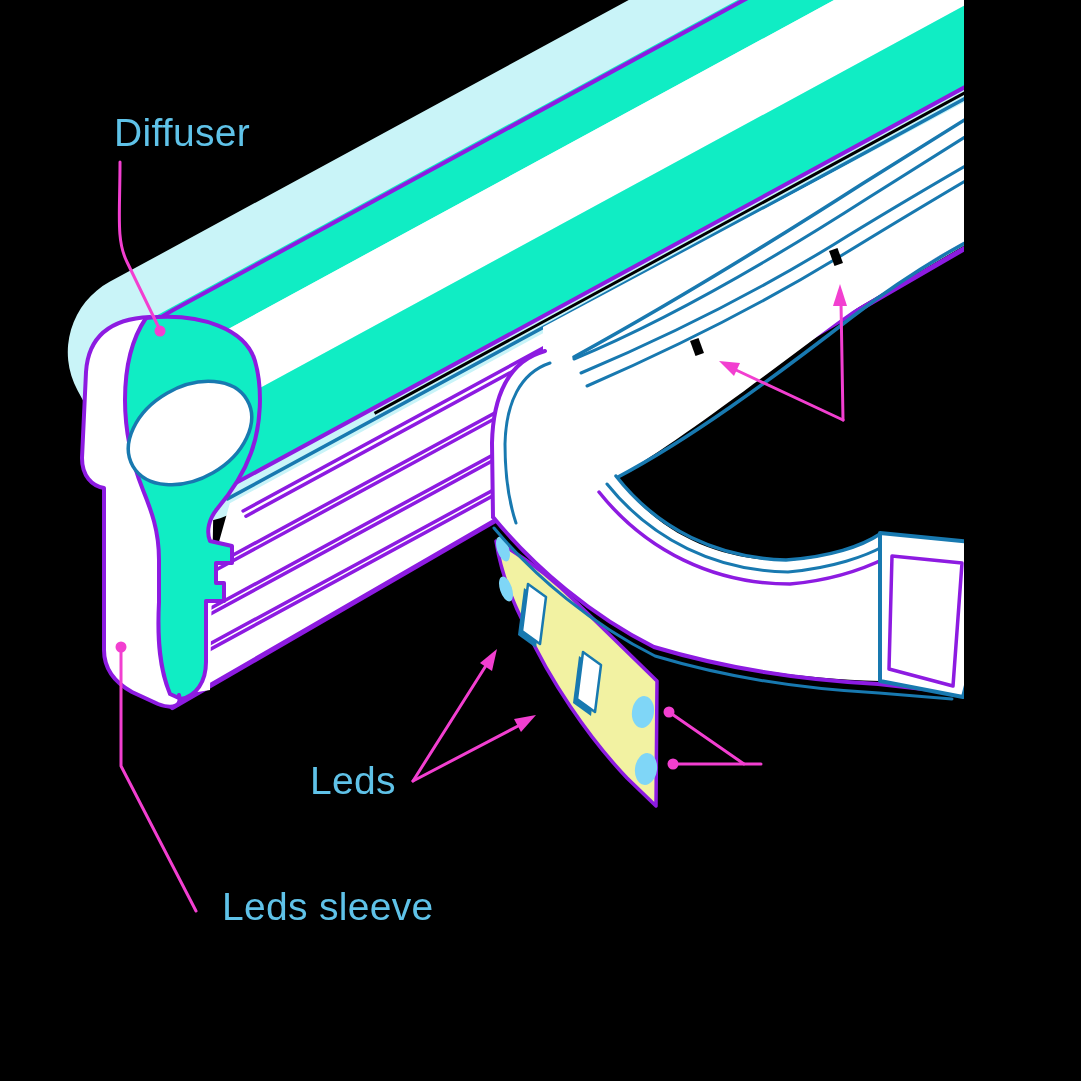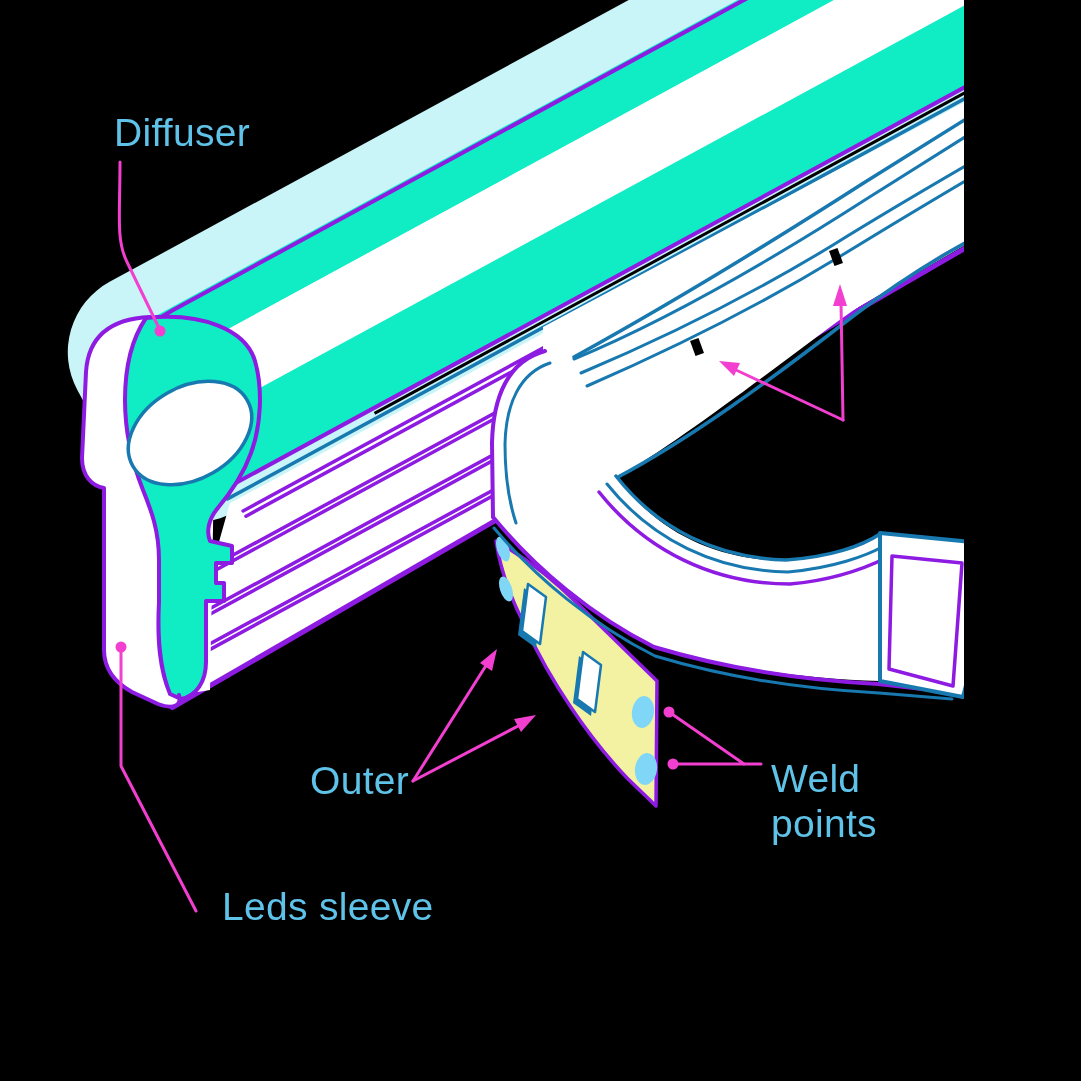--- a/index.html
+++ b/index.html
@@ -138,16 +138,15 @@
     <path d="M673,764 L761,764" class="s-mag" stroke-width="3"></path>
 
     <path d="M843,420 L841,302" class="s-mag" stroke-width="3"></path>
     <polygon points="840,284 833,306 847,306" class="f-mag"></polygon>
     <path d="M843,420 L736,370" class="s-mag" stroke-width="3"></path>
     <polygon points="719,361 740,363 734,376" class="f-mag"></polygon>
   </g>
 </svg>
 
 <div class="label" style="left:114px;top:110px">Diffuser</div>
-<div class="label" style="left:310px;top:758px">Outer</div>
-<div class="label" style="left:771px;top:756px">Weld points</div>
+<div class="label" style="left:310px;top:758px">Leds</div>
 <div class="label" style="left:222px;top:884px">Leds sleeve</div>
 
 </div>
 </body></html>

